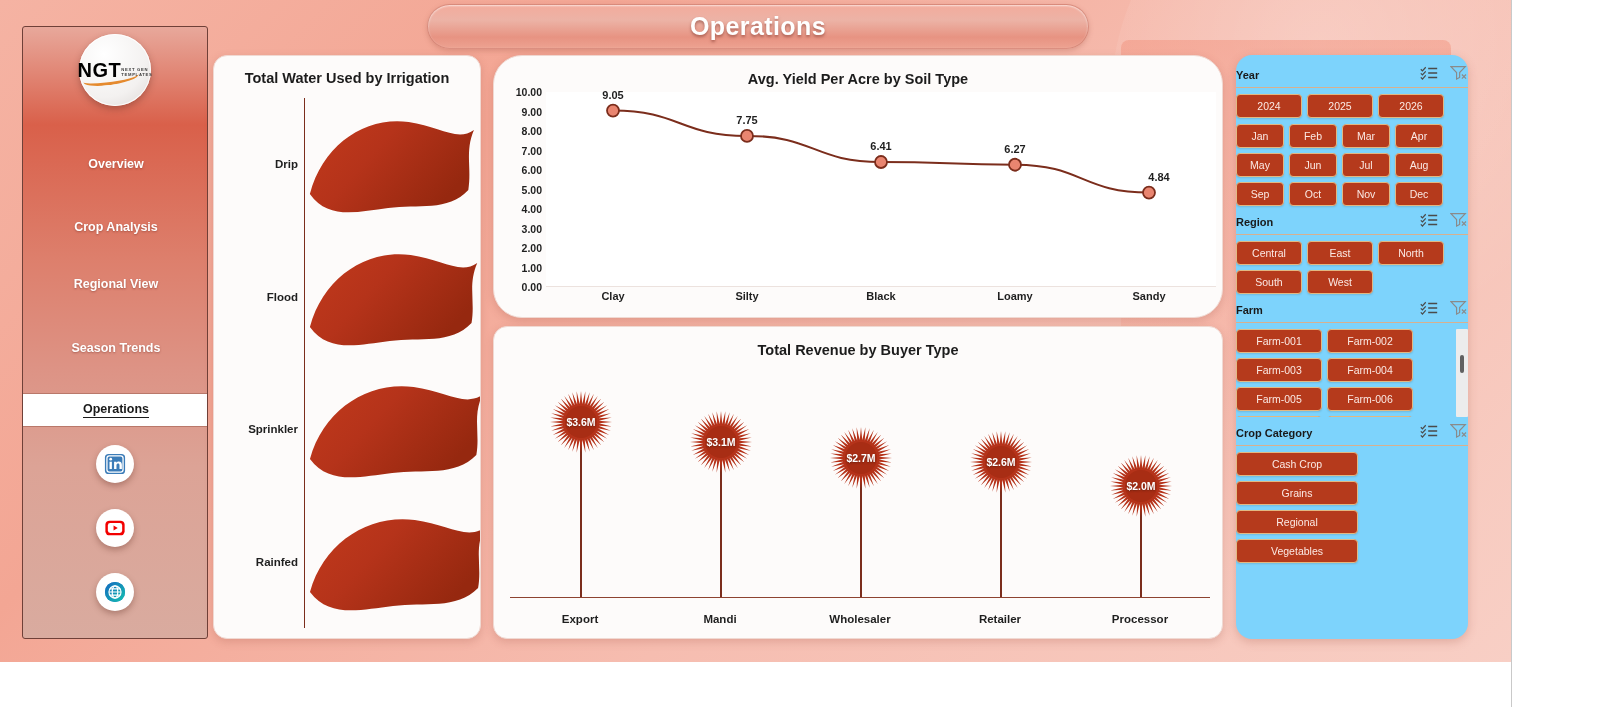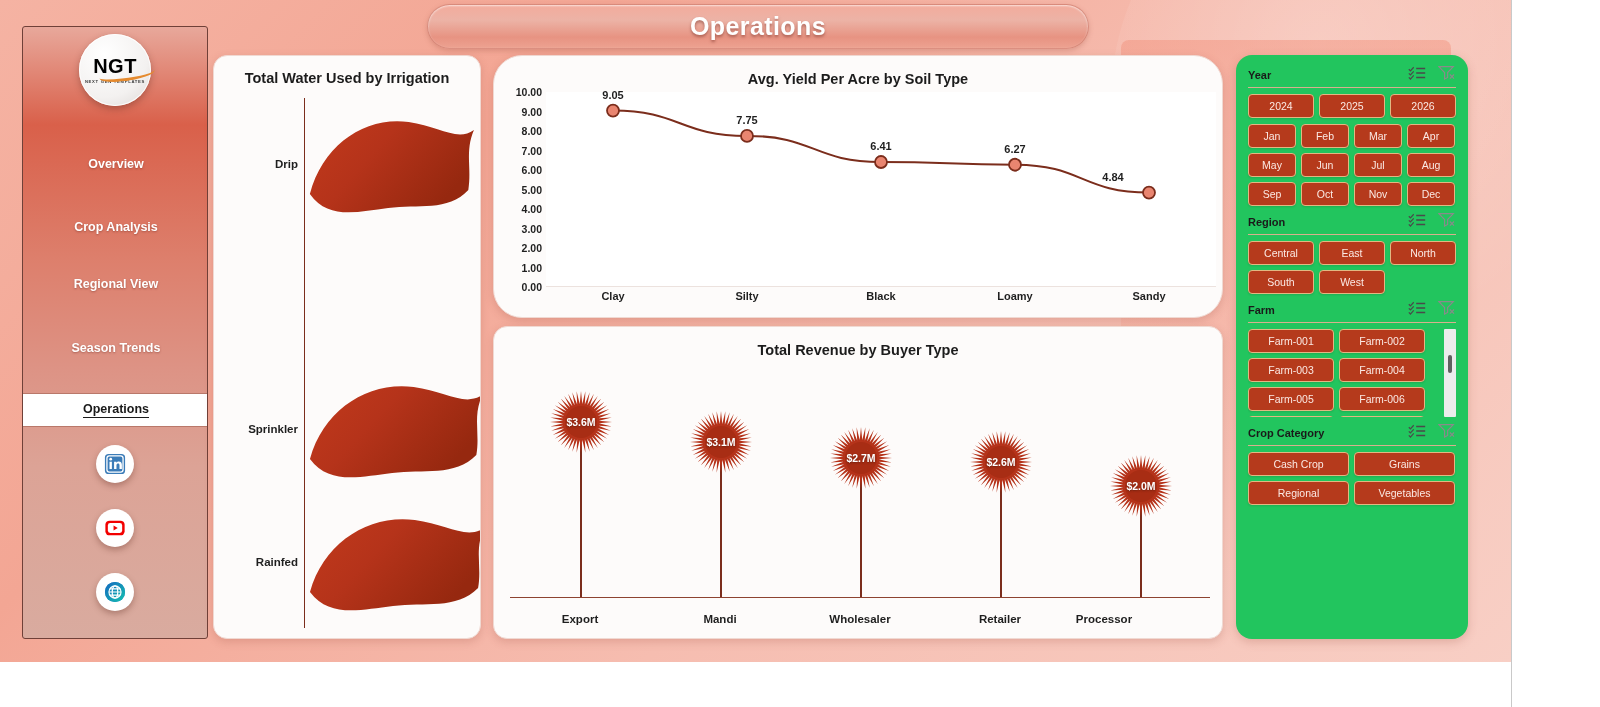--- a/index.html
+++ b/index.html
@@ -64,21 +64,21 @@
     position:absolute; left:22px; top:26px; width:186px; height:613px;
     border:1px solid #6f4038; border-radius:3px;
     background: linear-gradient(180deg,#e8a89b 0%, #d9604a 16%, #dd7f6c 38%, #dd9385 56%, #dca396 72%, #d9ab9f 100%);
     overflow:hidden;
   }
   #logo-wrap {
     position:absolute; left:50%; top:7px; transform:translateX(-50%);
     width:72px; height:72px; border-radius:50%;
     background: radial-gradient(circle at 35% 28%, #ffffff 0%, #f3f1f0 62%, #dcd7d5 100%);
     box-shadow: 0 3px 7px rgba(90,40,30,.38), inset 0 0 0 1px rgba(255,255,255,.85);
-    display:flex; flex-direction:column; align-items:center; justify-content:center;
+    display:flex; align-items:center; justify-content:center;
   }
   #logo-text { font-size:20px; font-weight:800; letter-spacing:.5px; line-height:1; position:relative; }
   #logo-swoosh {
     position:absolute; left:6px; top:11px; width:56px; height:14px;
     border-bottom:3px solid #e58a2e; border-radius:0 0 60% 40%;
     transform: rotate(-6deg);
   }
   #logo-sub { font-size:4.2px; font-weight:700; color:#3a3a3a; letter-spacing:.7px; margin-top:3px; }
 
   .nav-item {
@@ -162,41 +162,41 @@
     text-shadow:0 1px 2px rgba(90,30,15,.7); z-index:2;
   }
   .rev-cat {
     position:absolute; top:248px; font-size:11.5px; font-weight:700; color:#1f1f1f;
     transform:translateX(-50%); white-space:nowrap;
   }
 
   
   #panel-filters {
     position:absolute; left:1236px; top:55px; width:232px; height:584px;
-    background:#22c55e; border-radius:16px;
+    background:#7dd3fc; border-radius:16px;
     box-shadow: 0 3px 10px rgba(150,70,55,.25);
-    padding:10px 12px; overflow:hidden;
+    padding:10px 0; overflow:hidden;
   }
   .slicer { position:relative; margin-bottom:6px; }
   .slicer-head {
     display:flex; align-items:center; justify-content:space-between;
     border-bottom:1px solid #d8b08e; padding-bottom:3px; margin-bottom:6px;
   }
   .slicer-title { font-size:11px; font-weight:700; color:#1a1a1a; }
   .slicer-icons { display:flex; gap:12px; align-items:center; }
   .slicer-icons svg { cursor:pointer; }
   .chips { display:flex; flex-wrap:wrap; gap:5px; }
   .chip {
     background:#b53a1c; color:#fbe9e4; border:1px solid #e2b882; border-radius:4px;
     font-size:10.5px; padding:5px 0; text-align:center; cursor:pointer;
     box-shadow:0 1px 2px rgba(0,0,0,.12);
   }
   .chip.c3 { width:66px; }
   .chip.c4 { width:48px; }
-  .chip.c2 { width:101px; }
+  .chip.c2 { width:122px; }
   #farm-scroll-wrap { position:relative; display:flex; }
   #farm-grid { flex:1; display:flex; flex-wrap:wrap; gap:5px; height:88px; overflow:hidden; }
   .chip.farm { width:86px; }
   #farm-scrollbar {
     width:12px; height:88px; background:#ececec; margin-left:4px;
     border-radius:1px; position:relative; cursor:pointer;
   }
   #farm-thumb {
     position:absolute; left:4px; top:26px; width:4px; height:18px;
     background:#606060; border-radius:2px;
@@ -283,20 +283,33 @@
           <div class="w-cat">Drip</div>
           <div class="w-flag" style="width: 167.808px; top: 10.25px;"><svg width="167.80820399113082" height="112" viewBox="0 0 180 112" preserveAspectRatio="none">
               <defs>
                 <linearGradient id="wg0" x1="0" y1="0" x2="1" y2="0.5">
                   <stop offset="0" stop-color="#c23a1c"></stop>
                   <stop offset="45%" stop-color="#b5331a"></stop>
                   <stop offset="100%" stop-color="#96280f"></stop>
                 </linearGradient>
               </defs>
               <path d="M2 86 C 16 36, 62 8, 108 14 C 140 18, 160 34, 178 22 C 168 44, 176 60, 172 82 C 150 104, 118 96, 86 100 C 52 104, 22 112, 2 86 Z" fill="url(#wg0)"></path>
+            </svg></div>
+        </div>
+        <div class="w-row" style="top: 132.5px; height: 132.5px;">
+          <div class="w-cat">Flood</div>
+          <div class="w-flag" style="width: 171.152px; top: 10.25px;"><svg width="171.1518847006652" height="112" viewBox="0 0 180 112" preserveAspectRatio="none">
+              <defs>
+                <linearGradient id="wg1" x1="0" y1="0" x2="1" y2="0.5">
+                  <stop offset="0" stop-color="#c23a1c"></stop>
+                  <stop offset="45%" stop-color="#b5331a"></stop>
+                  <stop offset="100%" stop-color="#96280f"></stop>
+                </linearGradient>
+              </defs>
+              <path d="M2 86 C 16 36, 62 8, 108 14 C 140 18, 160 34, 178 22 C 168 44, 176 60, 172 82 C 150 104, 118 96, 86 100 C 52 104, 22 112, 2 86 Z" fill="url(#wg1)"></path>
             </svg></div>
         </div>
         <div class="w-row" style="top: 265px; height: 132.5px;">
           <div class="w-cat">Sprinkler</div>
           <div class="w-flag" style="width: 176.167px; top: 10.25px;"><svg width="176.16740576496673" height="112" viewBox="0 0 180 112" preserveAspectRatio="none">
               <defs>
                 <linearGradient id="wg2" x1="0" y1="0" x2="1" y2="0.5">
                   <stop offset="0" stop-color="#c23a1c"></stop>
                   <stop offset="45%" stop-color="#b5331a"></stop>
                   <stop offset="100%" stop-color="#96280f"></stop>
@@ -347,21 +360,21 @@
         <div class="y-tick" style="top: 189px;">0.00</div>
         <div class="x-tick" style="left: 119px;">Clay</div>
         <div class="pt-label" style="left: 119px; top: -3.475px;">9.05</div>
         <div class="x-tick" style="left: 253px;">Silty</div>
         <div class="pt-label" style="left: 253px; top: 21.875px;">7.75</div>
         <div class="x-tick" style="left: 387px;">Black</div>
         <div class="pt-label" style="left: 387px; top: 48.005px;">6.41</div>
         <div class="x-tick" style="left: 521px;">Loamy</div>
         <div class="pt-label" style="left: 521px; top: 50.735px;">6.27</div>
         <div class="x-tick" style="left: 655px;">Sandy</div>
-        <div class="pt-label" style="left: 619px; top: 78.62px;">4.84</div>
+        <div class="pt-label" style="left: 665px; top: 78.62px;">4.84</div>
       </div>
   </div>
 
   <div class="panel" id="panel-rev">
     <div class="panel-title" id="rev-title">Total Revenue by Buyer Type</div>
     <div id="rev-plot">
       <div id="rev-baseline"></div>
     <div class="rev-stem" style="left: 86px; top: 57px; height: 175px;"></div>
         <div class="rev-burst" style="left: 87px; top: 25px;">
           <svg width="64" height="64" viewBox="0 0 64 64">
@@ -399,21 +412,21 @@
         </div>
         <div class="rev-cat" style="left: 506px;">Retailer</div>
         <div class="rev-stem" style="left: 646px; top: 121.444px; height: 110.556px;"></div>
         <div class="rev-burst" style="left: 647px; top: 89.4444px;">
           <svg width="64" height="64" viewBox="0 0 64 64">
             <polygon points="63,32 49.95413806298456,33.28410529758618 62.684464698308915,36.411759986471836 49.588643587480874,35.82617521195358 61.74428218204942,40.73370926208432 48.86509504999571,38.29035523278377 60.198591855990074,44.87786540305848 47.7982218122106,40.62648176096102 58.07885951776662,48.75986534112353 46.40974233663849,42.78699799720424 55.428236804982006,52.30068275230384 44.72792206135786,44.72792206135786 52.30068275230384,55.428236804982006 42.786997997204246,46.40974233663849 48.75986534112353,58.07885951776662 40.62648176096103,47.7982218122106 44.87786540305848,60.19859185599007 38.290355232783774,48.86509504999571 40.733709262084325,61.74428218204942 35.82617521195358,49.588643587480874 36.411759986471836,62.684464698308915 33.28410529758618,49.95413806298456 32.00000000000001,63 30.71589470241382,49.95413806298456 27.588240013528164,62.684464698308915 28.173824788046417,49.588643587480874 23.266290737915682,61.74428218204942 25.70964476721623,48.86509504999571 19.122134596941525,60.198591855990074 23.373518239038976,47.7982218122106 15.240134658876485,58.078859517766624 21.213002002795754,46.40974233663849 11.699317247696165,55.428236804982006 19.272077938642145,44.72792206135786 8.571763195017997,52.30068275230384 17.590257663361513,42.786997997204246 5.921140482233387,48.75986534112353 16.201778187789397,40.62648176096102 3.8014081440099368,44.877865403058486 15.134904950004291,38.290355232783774 2.2557178179505826,40.73370926208432 14.41135641251913,35.82617521195359 1.3155353016910851,36.41175998647184 14.045861937015438,33.28410529758618 1,32.000000000000014 14.045861937015438,30.71589470241382 1.3155353016910851,27.588240013528168 14.41135641251913,28.173824788046417 2.255717817950579,23.26629073791569 15.134904950004287,25.709644767216236 3.801408144009933,19.12213459694152 16.201778187789394,23.373518239038983 5.921140482233383,15.240134658876475 17.590257663361513,21.213002002795758 8.57176319501799,11.699317247696165 19.27207793864215,19.27207793864214 11.699317247696158,8.571763195017997 21.21300200279575,17.590257663361513 15.240134658876478,5.921140482233383 23.373518239038972,16.2017781877894 19.1221345969415,3.8014081440099403 25.709644767216226,15.134904950004291 23.26629073791568,2.2557178179505826 28.173824788046428,14.411356412519126 27.588240013528157,1.3155353016910851 30.715894702413806,14.045861937015438 31.999999999999993,1 33.28410529758617,14.045861937015435 36.41175998647183,1.3155353016910851 35.82617521195358,14.41135641251913 40.73370926208431,2.255717817950579 38.29035523278377,15.134904950004291 44.877865403058465,3.801408144009926 40.62648176096102,16.201778187789397 48.759865341123536,5.92114048223339 42.78699799720424,17.590257663361513 52.30068275230382,8.57176319501798 44.72792206135785,19.27207793864214 55.42823680498199,11.699317247696147 46.40974233663849,21.21300200279575 58.07885951776662,15.240134658876478 47.7982218122106,23.373518239038972 60.19859185599006,19.122134596941496 48.865095049995716,25.709644767216236 61.74428218204942,23.266290737915675 49.588643587480874,28.17382478804641 62.684464698308915,27.588240013528157 49.95413806298456,30.715894702413806" fill="#b5331a"></polygon>
             <circle cx="32" cy="32" r="16" fill="#a82d14"></circle>
           </svg>
           <span>$2.0M</span>
         </div>
-        <div class="rev-cat" style="left: 610px;">Processor</div>
+        <div class="rev-cat" style="left: 646px;">Processor</div>
       </div>
   </div>
 
   <div id="panel-filters">
       <div class="slicer">
         <div class="slicer-head">
           <div class="slicer-title">Year</div>
           <div class="slicer-icons">
             <span><svg width="18" height="14" viewBox="0 0 22 16">
                 <path d="M1 3.4 L3 5.4 L7 1" fill="none" stroke="#4a4a4a" stroke-width="1.5"></path>

